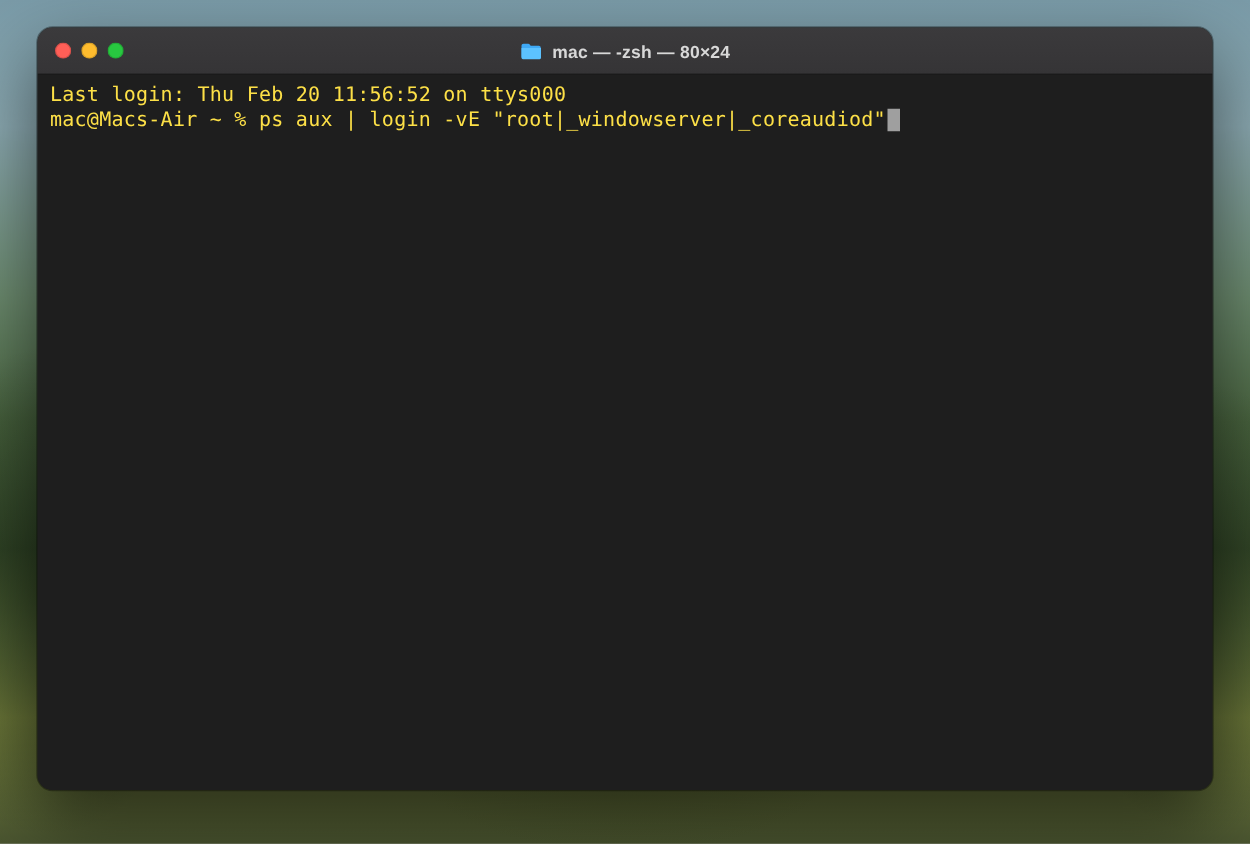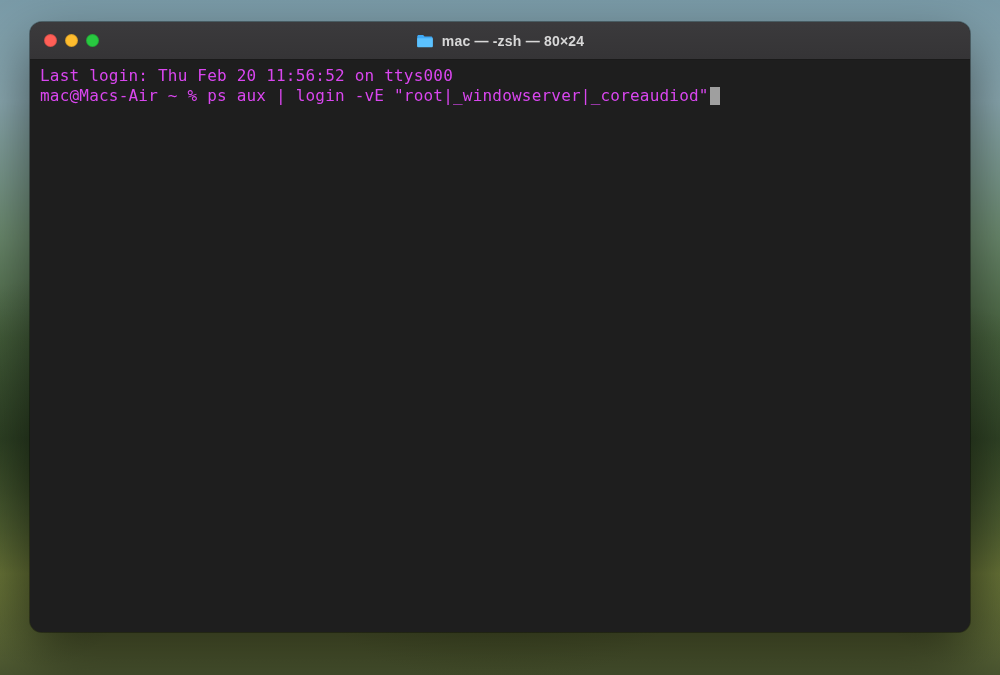--- a/index.html
+++ b/index.html
@@ -78,21 +78,21 @@
       color: #d8d8d8;
       font-family: -apple-system, "Helvetica Neue", Arial, sans-serif;
       font-size: 14px;
       font-weight: 600;
       letter-spacing: 0.2px;
     }
     .terminal-body {
       flex: 1;
       background: #1e1e1e;
       padding: 6px 10px;
-      color: #d946ef;
+      color: #fde047;
       font-size: 16px;
       line-height: 1.28;
       white-space: pre;
       overflow: hidden;
       letter-spacing: 0.2px;
     }
     .line { display: block; }
     .cursor {
       display: inline-block;
       width: 10px;

